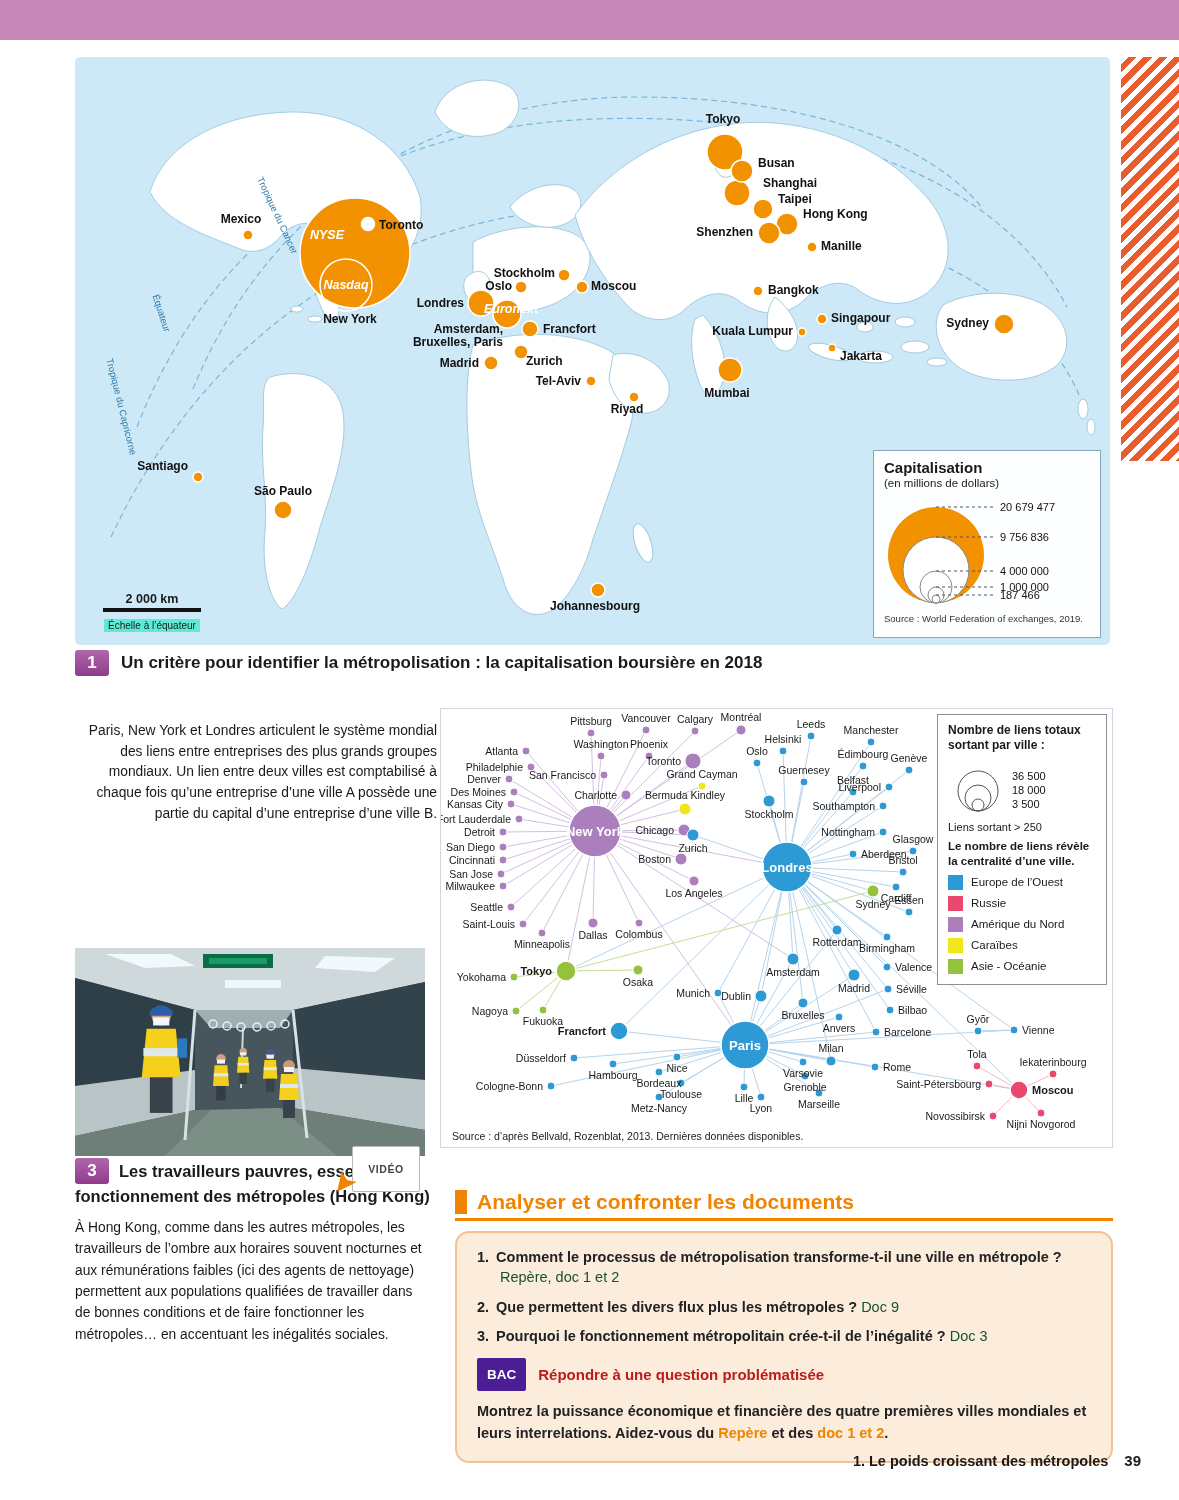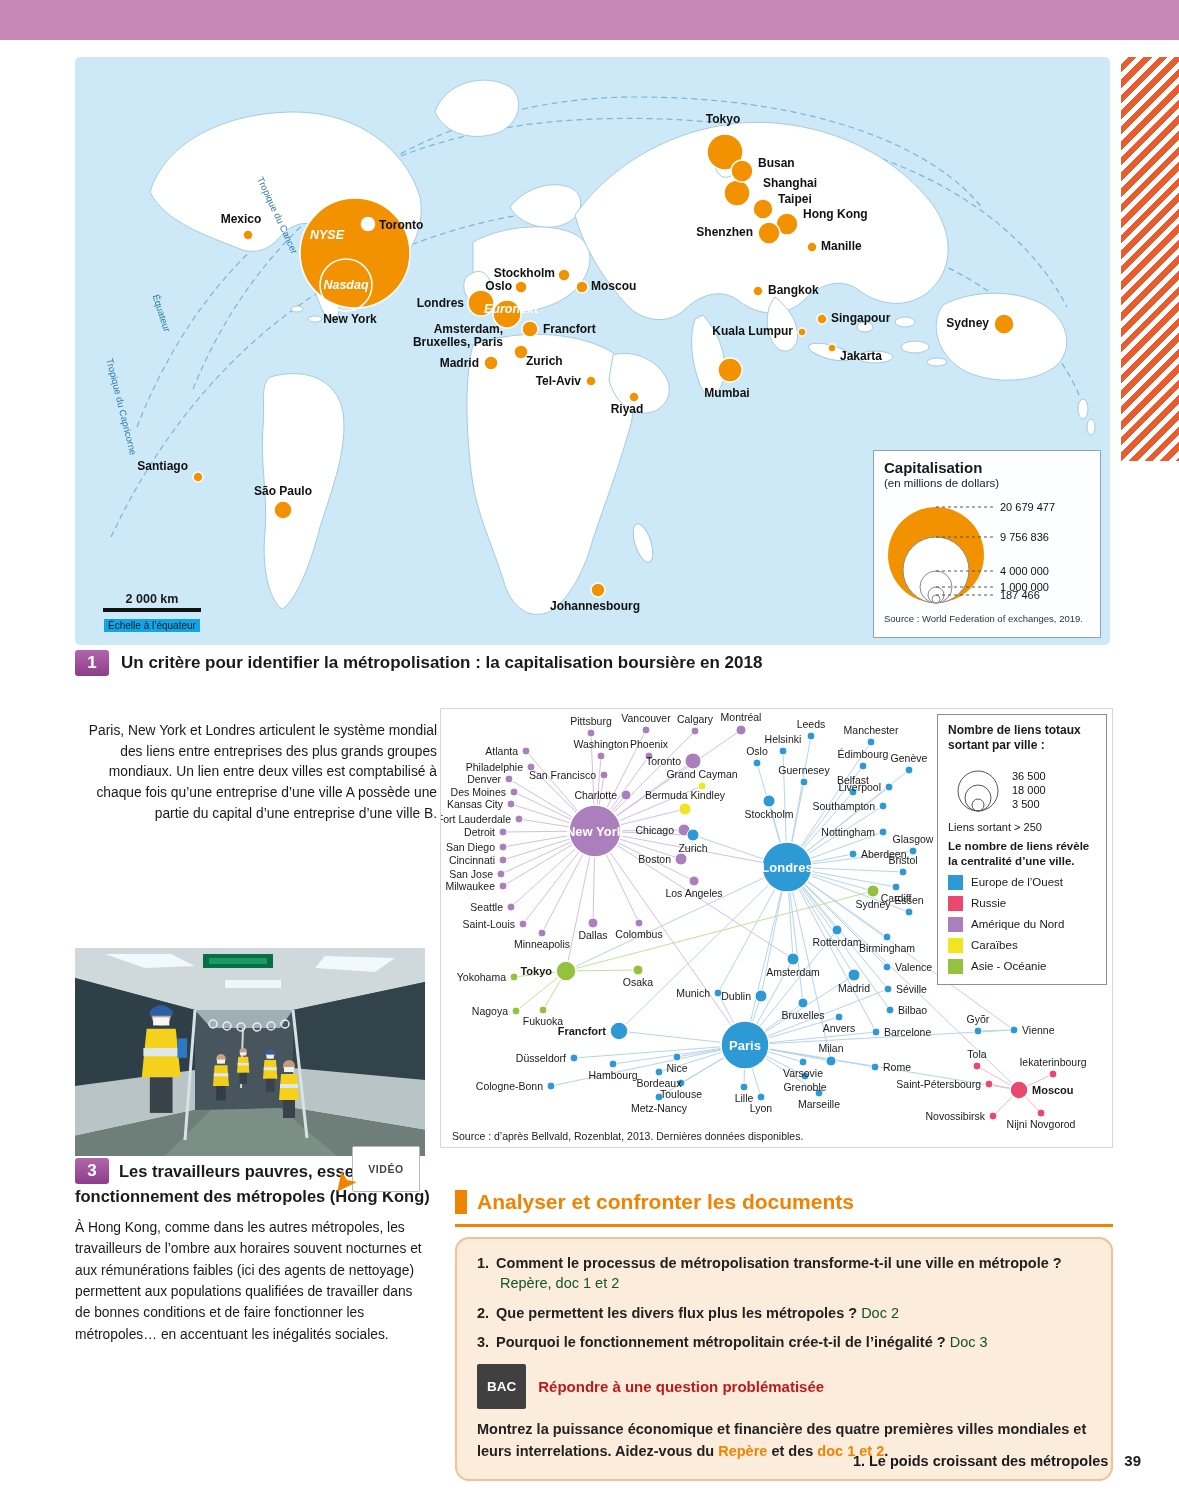--- a/index.html
+++ b/index.html
@@ -14,21 +14,21 @@
   .map-doc{position:absolute;top:57px;left:75px;width:1035px;height:588px;background:#cde9f7;border-radius:5px;overflow:hidden}
   .map-doc svg.base{position:absolute;inset:0}
   .city-circle{fill:#f39200;stroke:#fff;stroke-width:1.5}
   .city-circle-white{fill:#fff;stroke:#f39200;stroke-width:1.5}
   .city-label{font-family:"Liberation Sans",sans-serif;font-size:12px;font-weight:bold;fill:#111}
   .city-label.italic{font-style:italic;fill:#fff;font-size:12.5px}
   .geo-label{position:absolute;font-size:9.5px;color:#2e7aa8;white-space:nowrap;transform-origin:left top}
   .map-scale{position:absolute;left:22px;bottom:12px;text-align:center;width:110px}
   .map-scale .km{font-weight:bold;font-size:12.5px}
   .map-scale .bar{height:4px;background:#111;margin:2px 6px 3px}
-  .map-scale .note{background:#0ea5e9;font-size:10px;padding:1px 4px;display:inline-block}
+  .map-scale .note{background:#5eead4;font-size:10px;padding:1px 4px;display:inline-block}
   .map-legend{position:absolute;left:798px;top:393px;width:228px;height:188px;background:rgba(255,255,255,.93);border:1px solid #8aa5b5;padding:8px 10px 4px}
   .ml-title{font-weight:bold;font-size:15px}
   .ml-sub{font-size:11.5px;margin-top:1px}
   .ml-val{font-size:11px;fill:#111}
   .ml-source{font-size:9.5px;color:#333;margin-top:0}
 
   .caption-row{position:absolute;display:flex;align-items:center;gap:12px}
   .doc-chip{width:34px;height:26px;background:linear-gradient(180deg,#b066ab,#8e3c8a);color:#fff;font-weight:bold;font-size:17px;
     display:inline-flex;align-items:center;justify-content:center;border-radius:3px;flex:none}
   .caption-row .txt{font-weight:bold;font-size:17px}
@@ -58,30 +58,30 @@
   .video-chip{position:absolute;top:1146px;left:352px;width:68px;height:46px;background:#fff;border:1.5px solid #b9b9b9;border-radius:2px;
     display:flex;align-items:center;justify-content:center;font-size:10.5px;font-weight:bold;letter-spacing:.6px;color:#444;z-index:3}
   .video-cursor{position:absolute;top:1168px;left:334px;z-index:4}
   .doc3{position:absolute;top:1160px;left:75px;width:356px}
   .doc3 h3{font-size:16.5px;line-height:1.32}
   .doc3 h3 .doc-chip{vertical-align:middle;margin-right:10px;position:relative;top:-2px}
   .doc3 .body{margin-top:9px;font-size:13.8px;line-height:1.55}
 
   
   .analyse{position:absolute;top:1190px;left:455px;width:658px}
-  .a-title-row{display:flex;align-items:center;gap:10px;border-bottom:3px solid #f08300;padding-bottom:10px}
+  .a-title-row{display:flex;align-items:center;gap:10px;border-bottom:3px solid #f08300;padding-bottom:4px}
   .a-flag{width:12px;height:24px;background:#f08300;flex:none}
   .a-title-row h2{color:#f08300;font-size:21px}
   .a-box{margin-top:10px;background:#fcecdc;border:2px solid #f3c193;border-radius:14px;padding:14px 20px 16px;font-size:14.5px}
   .q{margin-bottom:9px;font-weight:bold;color:#222;line-height:1.4}
   .q-num{margin-right:7px}
   .q-ref{color:#14532d;font-weight:normal}
   .q-ref.block{display:block;margin-left:23px}
   .bac-row{display:flex;align-items:center;gap:12px;margin:12px 0 10px}
-  .bac-badge{background:#404040;color:#fff;font-weight:bold;font-size:13.5px;padding:15px 10px;border-radius:2px}
+  .bac-badge{background:#4c1d95;color:#fff;font-weight:bold;font-size:13.5px;padding:9px 10px;border-radius:2px}
   .bac-title{color:#b91c1c;font-weight:bold;font-size:15px}
   .bac-text{font-weight:bold;line-height:1.5;font-size:14.5px;color:#222}
   .orange{color:#f08300}
 
   .footer{position:absolute;top:1452px;right:38px;font-weight:bold;font-size:14.5px;display:flex;gap:16px;align-items:baseline}
   .footer .pn{font-size:15px}
 </style>
 </head>
 <body>
 
@@ -655,21 +655,21 @@
     <span class="a-flag"></span>
     <h2>Analyser et confronter les documents</h2>
   </div>
   <div class="a-box">
     <div class="q">
       <span class="q-num">1.</span><span class="q-text">Comment le processus de métropolisation transforme-t-il une ville en métropole ?</span>
       <span class="q-ref block">Repère, doc 1 et 2</span>
     </div>
     <div class="q">
       <span class="q-num">2.</span><span class="q-text">Que permettent les divers flux plus les métropoles ?</span>
-      <span class="q-ref">Doc 2</span>
+      <span class="q-ref">Doc 9</span>
     </div>
     <div class="q">
       <span class="q-num">3.</span><span class="q-text">Pourquoi le fonctionnement métropolitain crée-t-il de l’inégalité ?</span>
       <span class="q-ref">Doc 3</span>
     </div>
     <div class="bac-row">
       <span class="bac-badge">BAC</span>
       <span class="bac-title">Répondre à une question problématisée</span>
     </div>
     <p class="bac-text">

